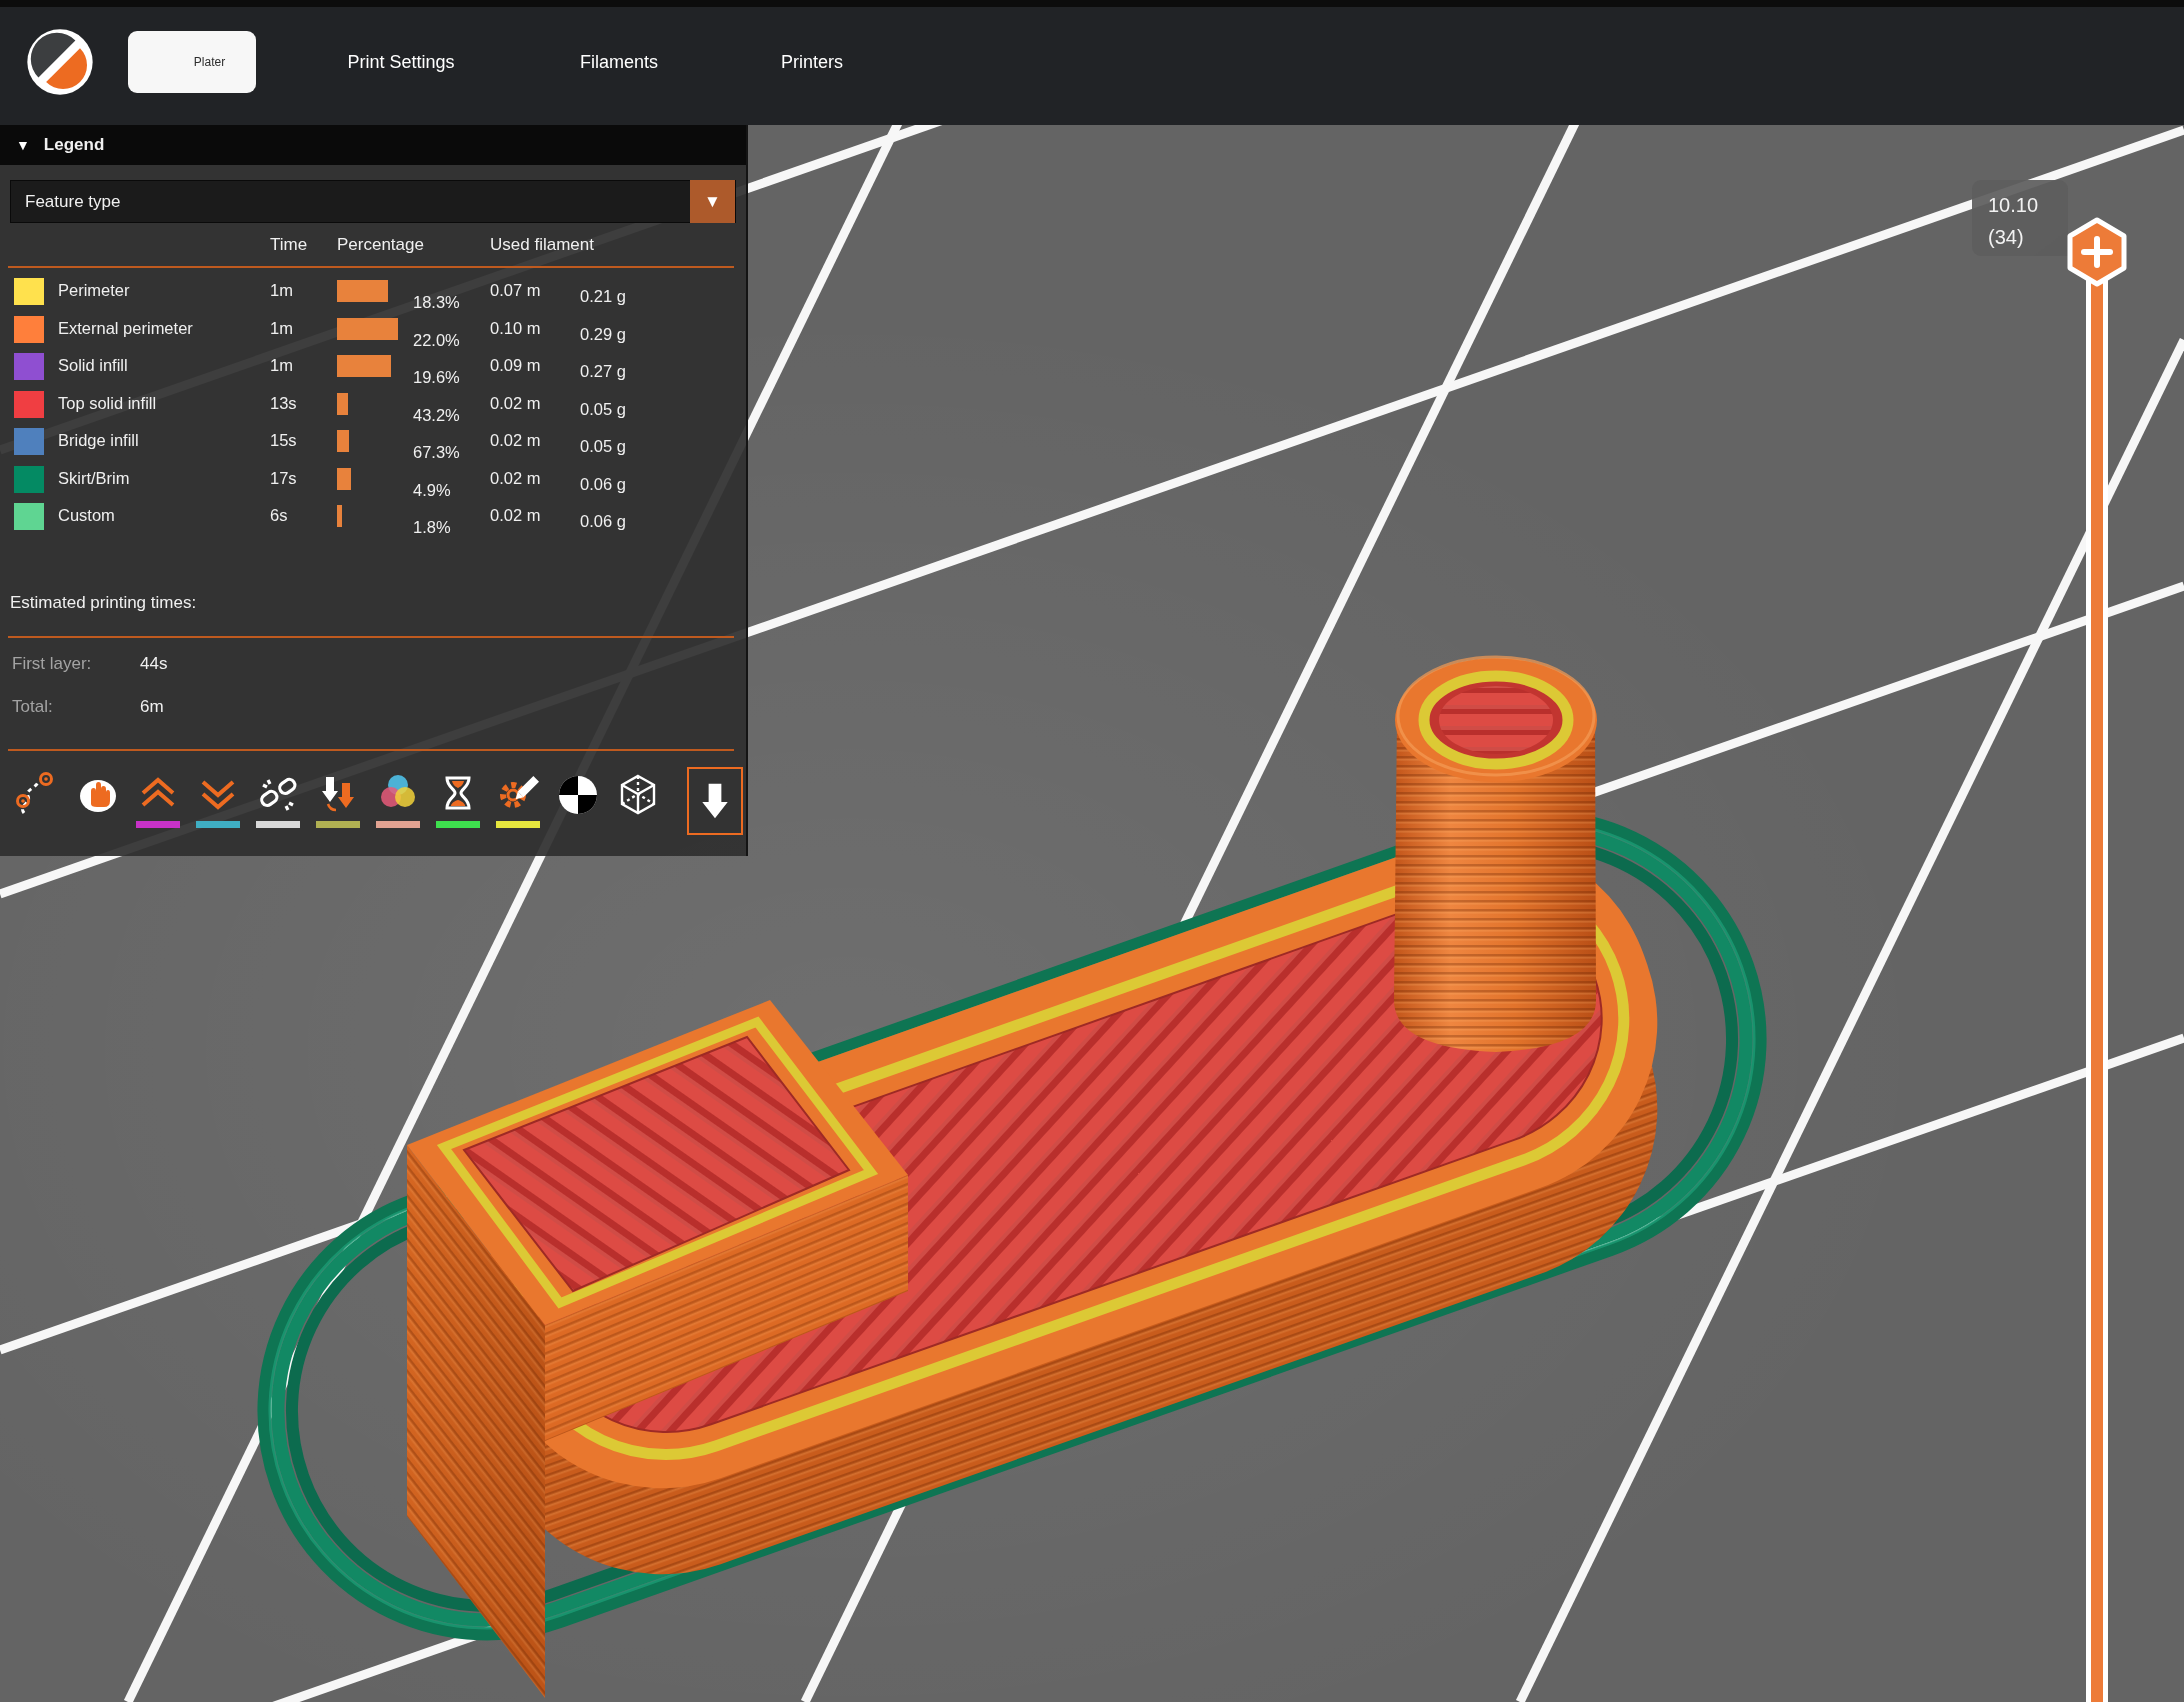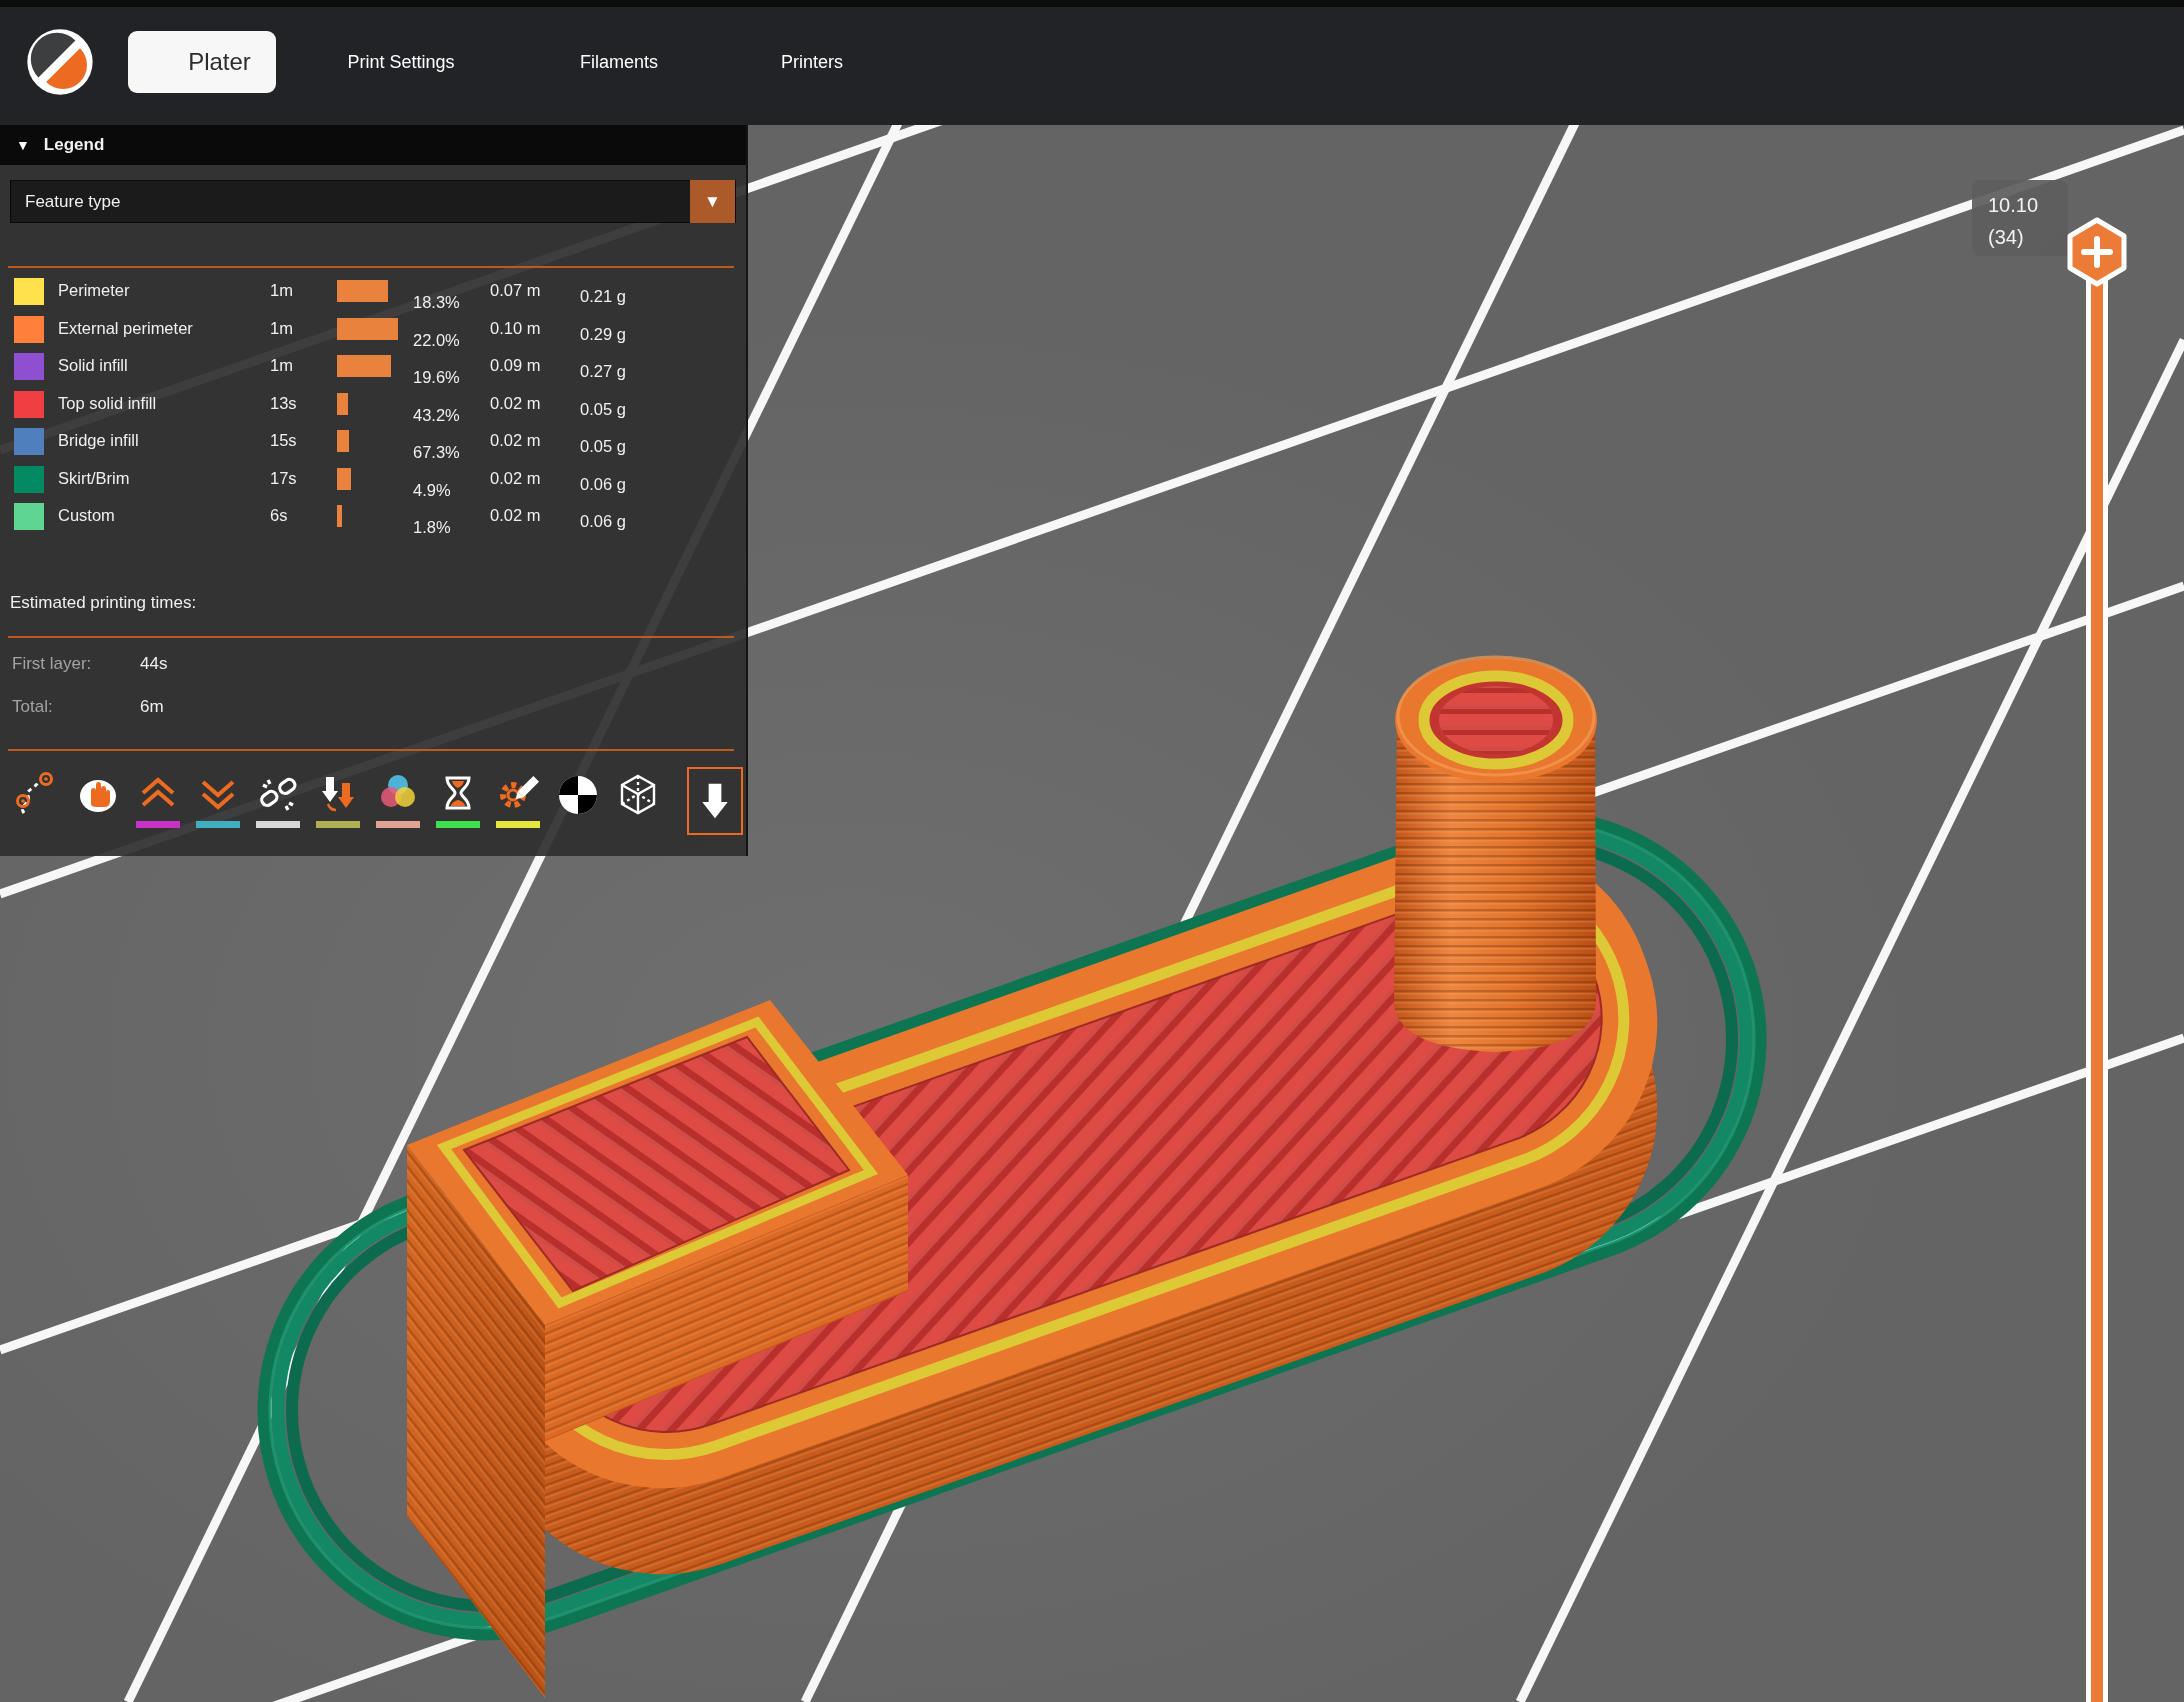--- a/index.html
+++ b/index.html
@@ -7,23 +7,23 @@
          font-family:"Liberation Sans", sans-serif;color:#f0f0f0;}
   .stage *{box-sizing:border-box;}
 
   
   svg.viewport{position:absolute;left:0;top:0;z-index:0;}
 
   
   .topbar{position:absolute;left:0;top:0;width:2184px;height:125px;background:#212326;z-index:5;}
   .topbar .topedge{position:absolute;left:0;top:0;width:100%;height:7px;background:#0c0c0c;}
   .logo{position:absolute;left:15px;top:17px;width:90px;height:90px;}
-  .tab-pill{position:absolute;left:128px;top:31px;width:148px;height:62px;background:#f7f7f7;
+  .tab-pill{position:absolute;left:128px;top:31px;width:128px;height:62px;background:#f7f7f7;
             border-radius:9px;display:flex;align-items:center;justify-content:center;
-            font-size:24px;color:#2d2d2d;cursor:default;padding-left:35px;}
+            font-size:12px;color:#2d2d2d;cursor:default;padding-left:35px;}
   .tab-label{position:absolute;top:0;height:125px;display:flex;align-items:center;
              font-size:18px;color:#ffffff;transform:translateX(-50%);}
   .tab-ps{left:401px;} .tab-fl{left:619px;} .tab-pr{left:812px;}
   .search{position:absolute;left:1348px;top:38px;width:830px;height:66px;background:#2f3133;
           border:2px solid #9c9c9c;display:flex;align-items:center;}
   .search input{flex:1;background:transparent;border:none;outline:none;color:#f5f5f5;
                 font-size:18px;padding:0 14px;font-family:"Liberation Sans",sans-serif;}
   .search input::placeholder{color:#f5f5f5;opacity:1;}
   .search svg{margin-right:4px;flex:0 0 auto;}
 
@@ -215,20 +215,25 @@
       <span class="tri">▼</span>
       <span>Legend</span>
     </div>
     <div class="legend-body">
 
       <div class="feature-select">
         <span class="fs-label">Feature type</span>
         <span class="fs-btn">▼</span>
       </div>
 
+      <div class="thead">
+        <span class="th-time">Time</span>
+        <span class="th-pct">Percentage</span>
+        <span class="th-fil">Used filament</span>
+      </div>
       <div class="hr-orange hr-1"></div>
 
       <div class="rows">
         <div class="lrow">
           <span class="swatch" style="background-color: rgb(255, 225, 77);"></span>
           <span class="rlabel">Perimeter</span>
           <span class="rtime">1m</span>
           <span class="rbar" style="width: 50.691px; background: rgb(232, 130, 60);"></span>
           <span class="rpct">18.3%</span>
           <span class="rlen">0.07 m</span>

